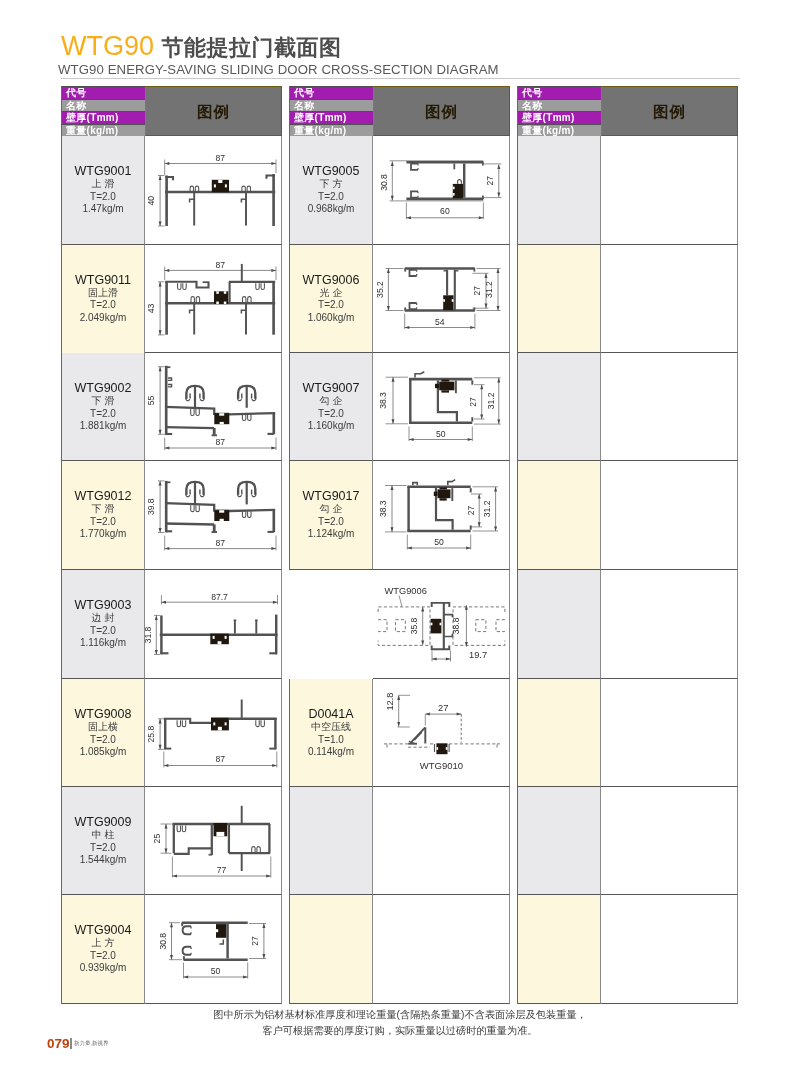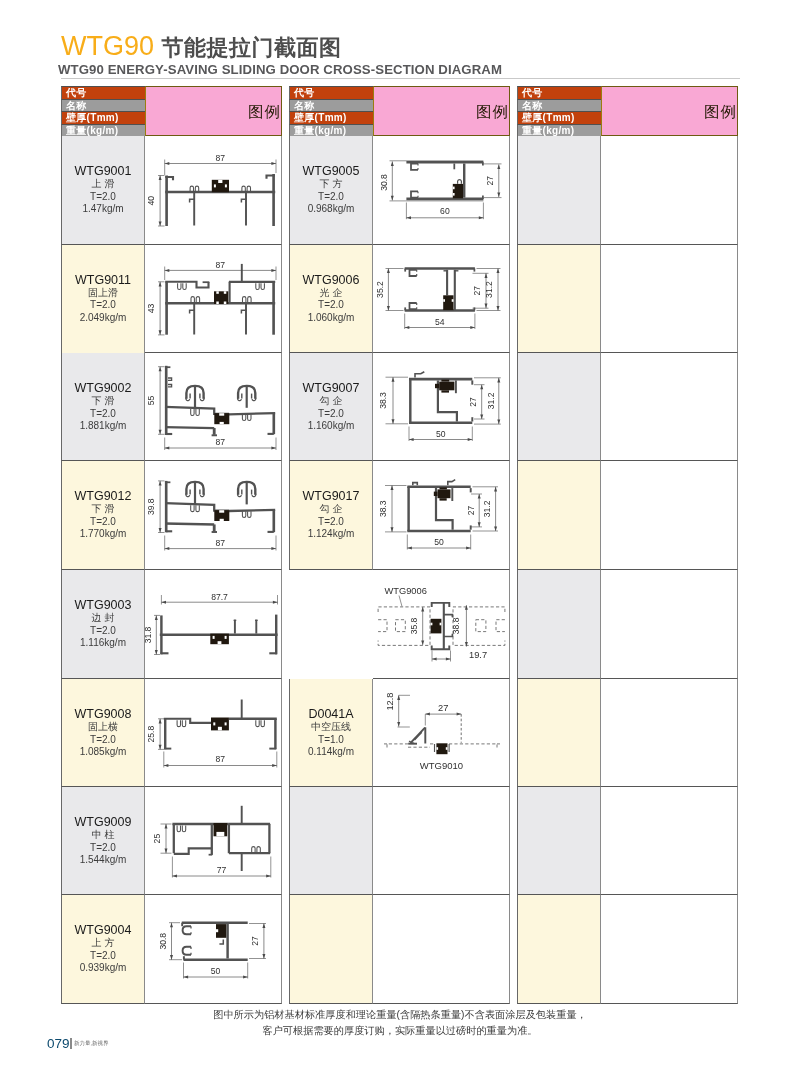--- a/index.html
+++ b/index.html
@@ -2,46 +2,46 @@
 <html><head><meta charset="utf-8">
 <style>
 html,body{margin:0;padding:0}
 body{width:800px;height:1085px;position:relative;background:#fff;
      font-family:"Liberation Sans",sans-serif;overflow:hidden}
 .grp{position:absolute;top:86px;width:221px;height:918px}
 .hcell{position:absolute;left:0;width:84px;height:12.5px;box-sizing:border-box;
   border-left:1px solid #686868;border-top:1px solid #4f4f4f;
   color:#fff;font-weight:bold;font-size:10px;line-height:12px;padding-left:4px;
   letter-spacing:0.3px}
-.hdrA{background:#c2410c}
+.hdrA{background:#a21caf}
 .hdrB{background:#9c9c9c}
 .legend{position:absolute;left:84px;top:0;width:137px;height:50px;box-sizing:border-box;
-  background:#f9a8d4;border:1px solid #6e5a12;border-left:1px solid #9a7d10;
-  color:#241a05;font-weight:normal;font-size:15.5px;text-align:right;line-height:49px;
+  background:#737373;border:1px solid #6e5a12;border-left:1px solid #9a7d10;
+  color:#241a05;font-weight:bold;font-size:15.5px;text-align:center;line-height:49px;
   letter-spacing:1px}
 .lbl{position:absolute;left:0;width:84px;box-sizing:border-box;
   border-left:1px solid #686868;border-bottom:1px solid #565656;border-right:1px solid #8a8a8a;
   text-align:center;padding-top:28px}
 .lblgray{background:#e9e9eb}
 .lblcream{background:#fdf7dd}
 .code{font-weight:normal;font-size:12.5px;color:#1a1a1a;line-height:14px}
 .nm{font-size:10px;color:#3c3c3c;line-height:12.6px}
 .dia{position:absolute;left:84px;width:137px;box-sizing:border-box;background:#fff;
   border-bottom:1px solid #565656;border-right:1px solid #8a8a8a}
 .dia svg{margin-top:0px}
 </style></head>
 <body>
 
 <div style="position:absolute;left:61px;top:31px;white-space:nowrap">
 <span style="font-size:27px;font-weight:normal;color:#f8ad19">WTG90 </span><span style="font-size:22px;font-weight:bold;color:#4d4d4d;letter-spacing:0.5px">节能提拉门截面图</span>
 </div>
 
 <div style="position:absolute;left:61px;top:78px;width:679px;height:1px;background:#c9c9c9"></div>
 
-<div style="position:absolute;left:58px;top:62px;font-size:13.2px;font-weight:bold;color:#58585a;letter-spacing:0.1px">WTG90 ENERGY-SAVING SLIDING DOOR CROSS-SECTION DIAGRAM</div>
+<div style="position:absolute;left:58px;top:62px;font-size:13.2px;font-weight:normal;color:#58585a;letter-spacing:0.1px">WTG90 ENERGY-SAVING SLIDING DOOR CROSS-SECTION DIAGRAM</div>
 
 <div class="grp" style="left:61px">
 
 <div class="hcell hdrA" style="top:0.0px">代号</div>
 
 <div class="hcell hdrB" style="top:12.5px">名称</div>
 
 <div class="hcell hdrA" style="top:25.0px">壁厚(Tmm)</div>
 
 <div class="hcell hdrB" style="top:37.5px">重量(kg/m)</div>
@@ -746,17 +746,17 @@
 
 <div class="dia" style="top:701px;height:108px"></div>
 
 <div class="lbl lblcream" style="top:809px;height:109px"></div>
 
 <div class="dia" style="top:809px;height:109px"></div>
 </div>
 
 <div style="position:absolute;left:0;top:1007px;width:800px;text-align:center;font-size:10.2px;color:#3a3a3a;line-height:15.5px">图中所示为铝材基材标准厚度和理论重量(含隔热条重量)不含表面涂层及包装重量，<br>客户可根据需要的厚度订购，实际重量以过磅时的重量为准。</div>
 
-<div style="position:absolute;left:47px;top:1036px;font-size:13.5px;font-weight:normal;color:#0c4a6e">079</div>
+<div style="position:absolute;left:47px;top:1036px;font-size:13.5px;font-weight:bold;color:#c2410c">079</div>
 
 <div style="position:absolute;left:70px;top:1038px;width:1.5px;height:11px;background:#8a8a8a"></div>
 
 <div style="position:absolute;left:74px;top:1040px;font-size:5.5px;color:#666">新力量,新视界</div>
 
 </body></html>

